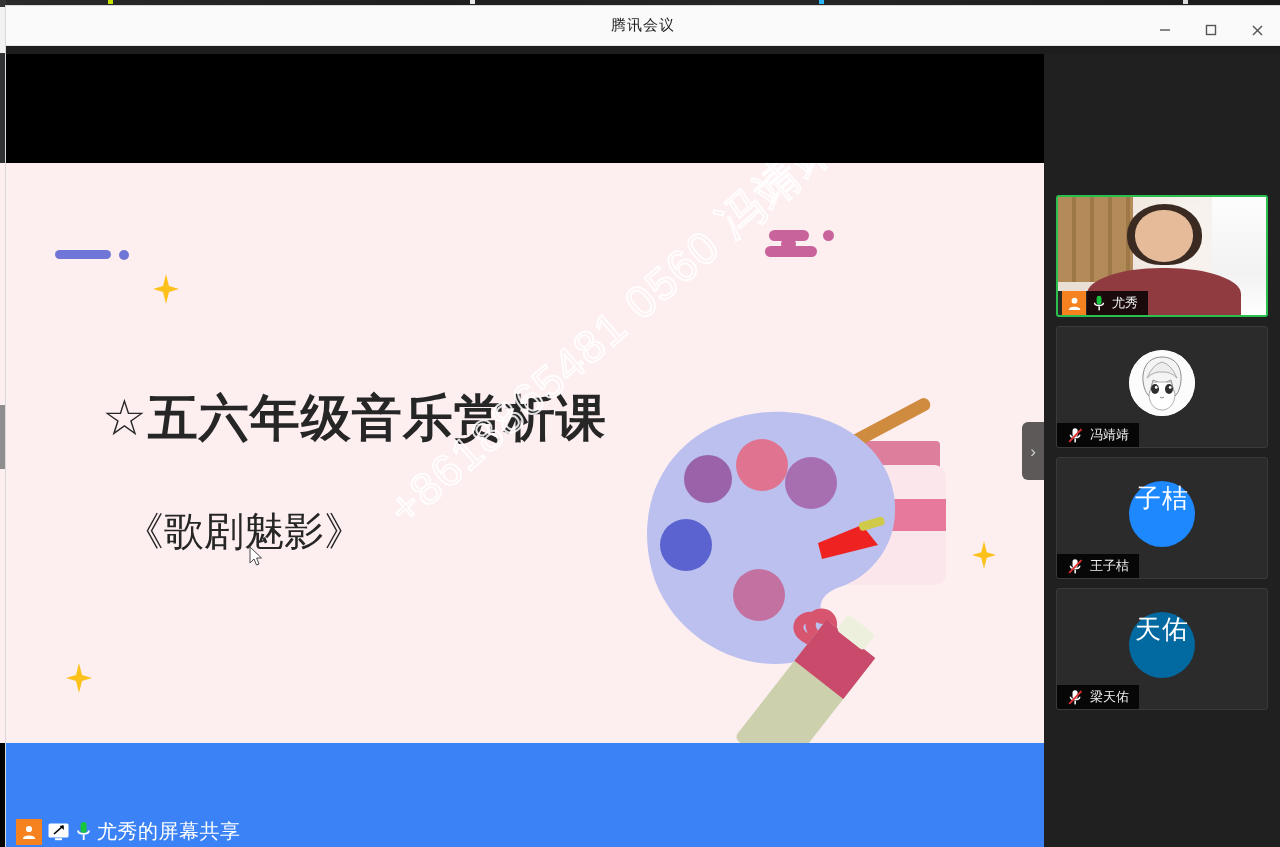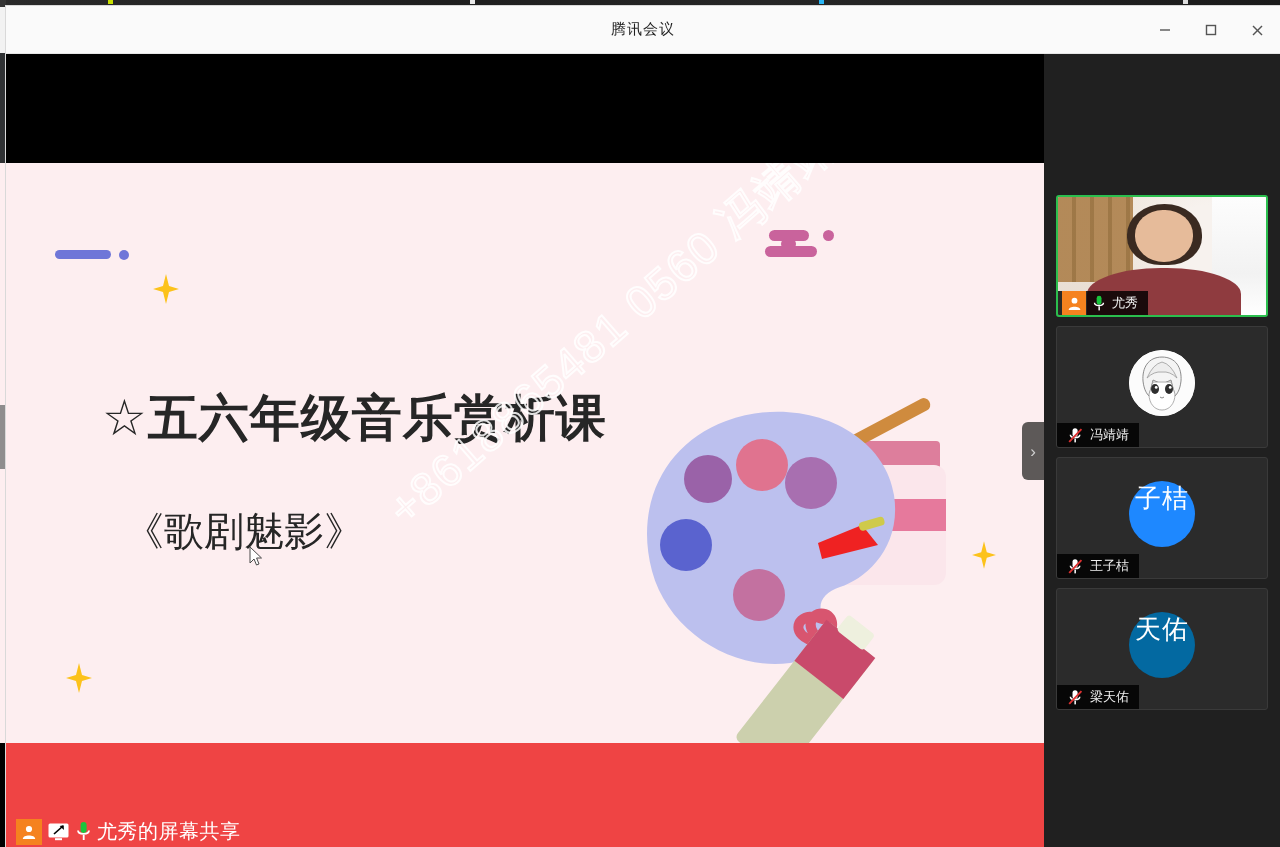--- a/index.html
+++ b/index.html
@@ -34,21 +34,21 @@
   
   .window {
     position: absolute; left: 6px; top: 6px;
     width: 1274px; height: 841px;
     background: #1d1d1d;
     box-shadow: 0 0 0 1px #d9d9d9;
     overflow: hidden;
   }
   .titlebar {
     position: relative;
-    height: 48px; width: 100%;
+    height: 40px; width: 100%;
     background: #fafafa;
     border-bottom: 1px solid #e6e6e6;
     display: flex; align-items: center; justify-content: center;
   }
   .titlebar .title {
     font-size: 15px; color: #1f1f1f; letter-spacing: 1px;
   }
   .wincontrols {
     position: absolute; right: 0; top: 0; height: 48px;
     display: flex; align-items: center;
@@ -144,21 +144,21 @@
     width: 22px; height: 58px;
     background: #5d5958;
     border-radius: 6px 0 0 6px;
     display: flex; align-items: center; justify-content: center;
     cursor: pointer;
   }
 
   
   .share-bar {
     position: absolute; left: 0; bottom: 0; width: 1038px; height: 104px;
-    background: #ef4444;
+    background: #3b82f6;
   }
   .share-row {
     position: absolute; left: 10px; bottom: 2px;
     display: flex; align-items: center; gap: 5px;
   }
   .host-chip {
     width: 26px; height: 26px; background: #f5821f;
     display: flex; align-items: center; justify-content: center;
   }
   .share-icon { width: 22px; height: 20px; display:flex; align-items:center; justify-content:center; }

